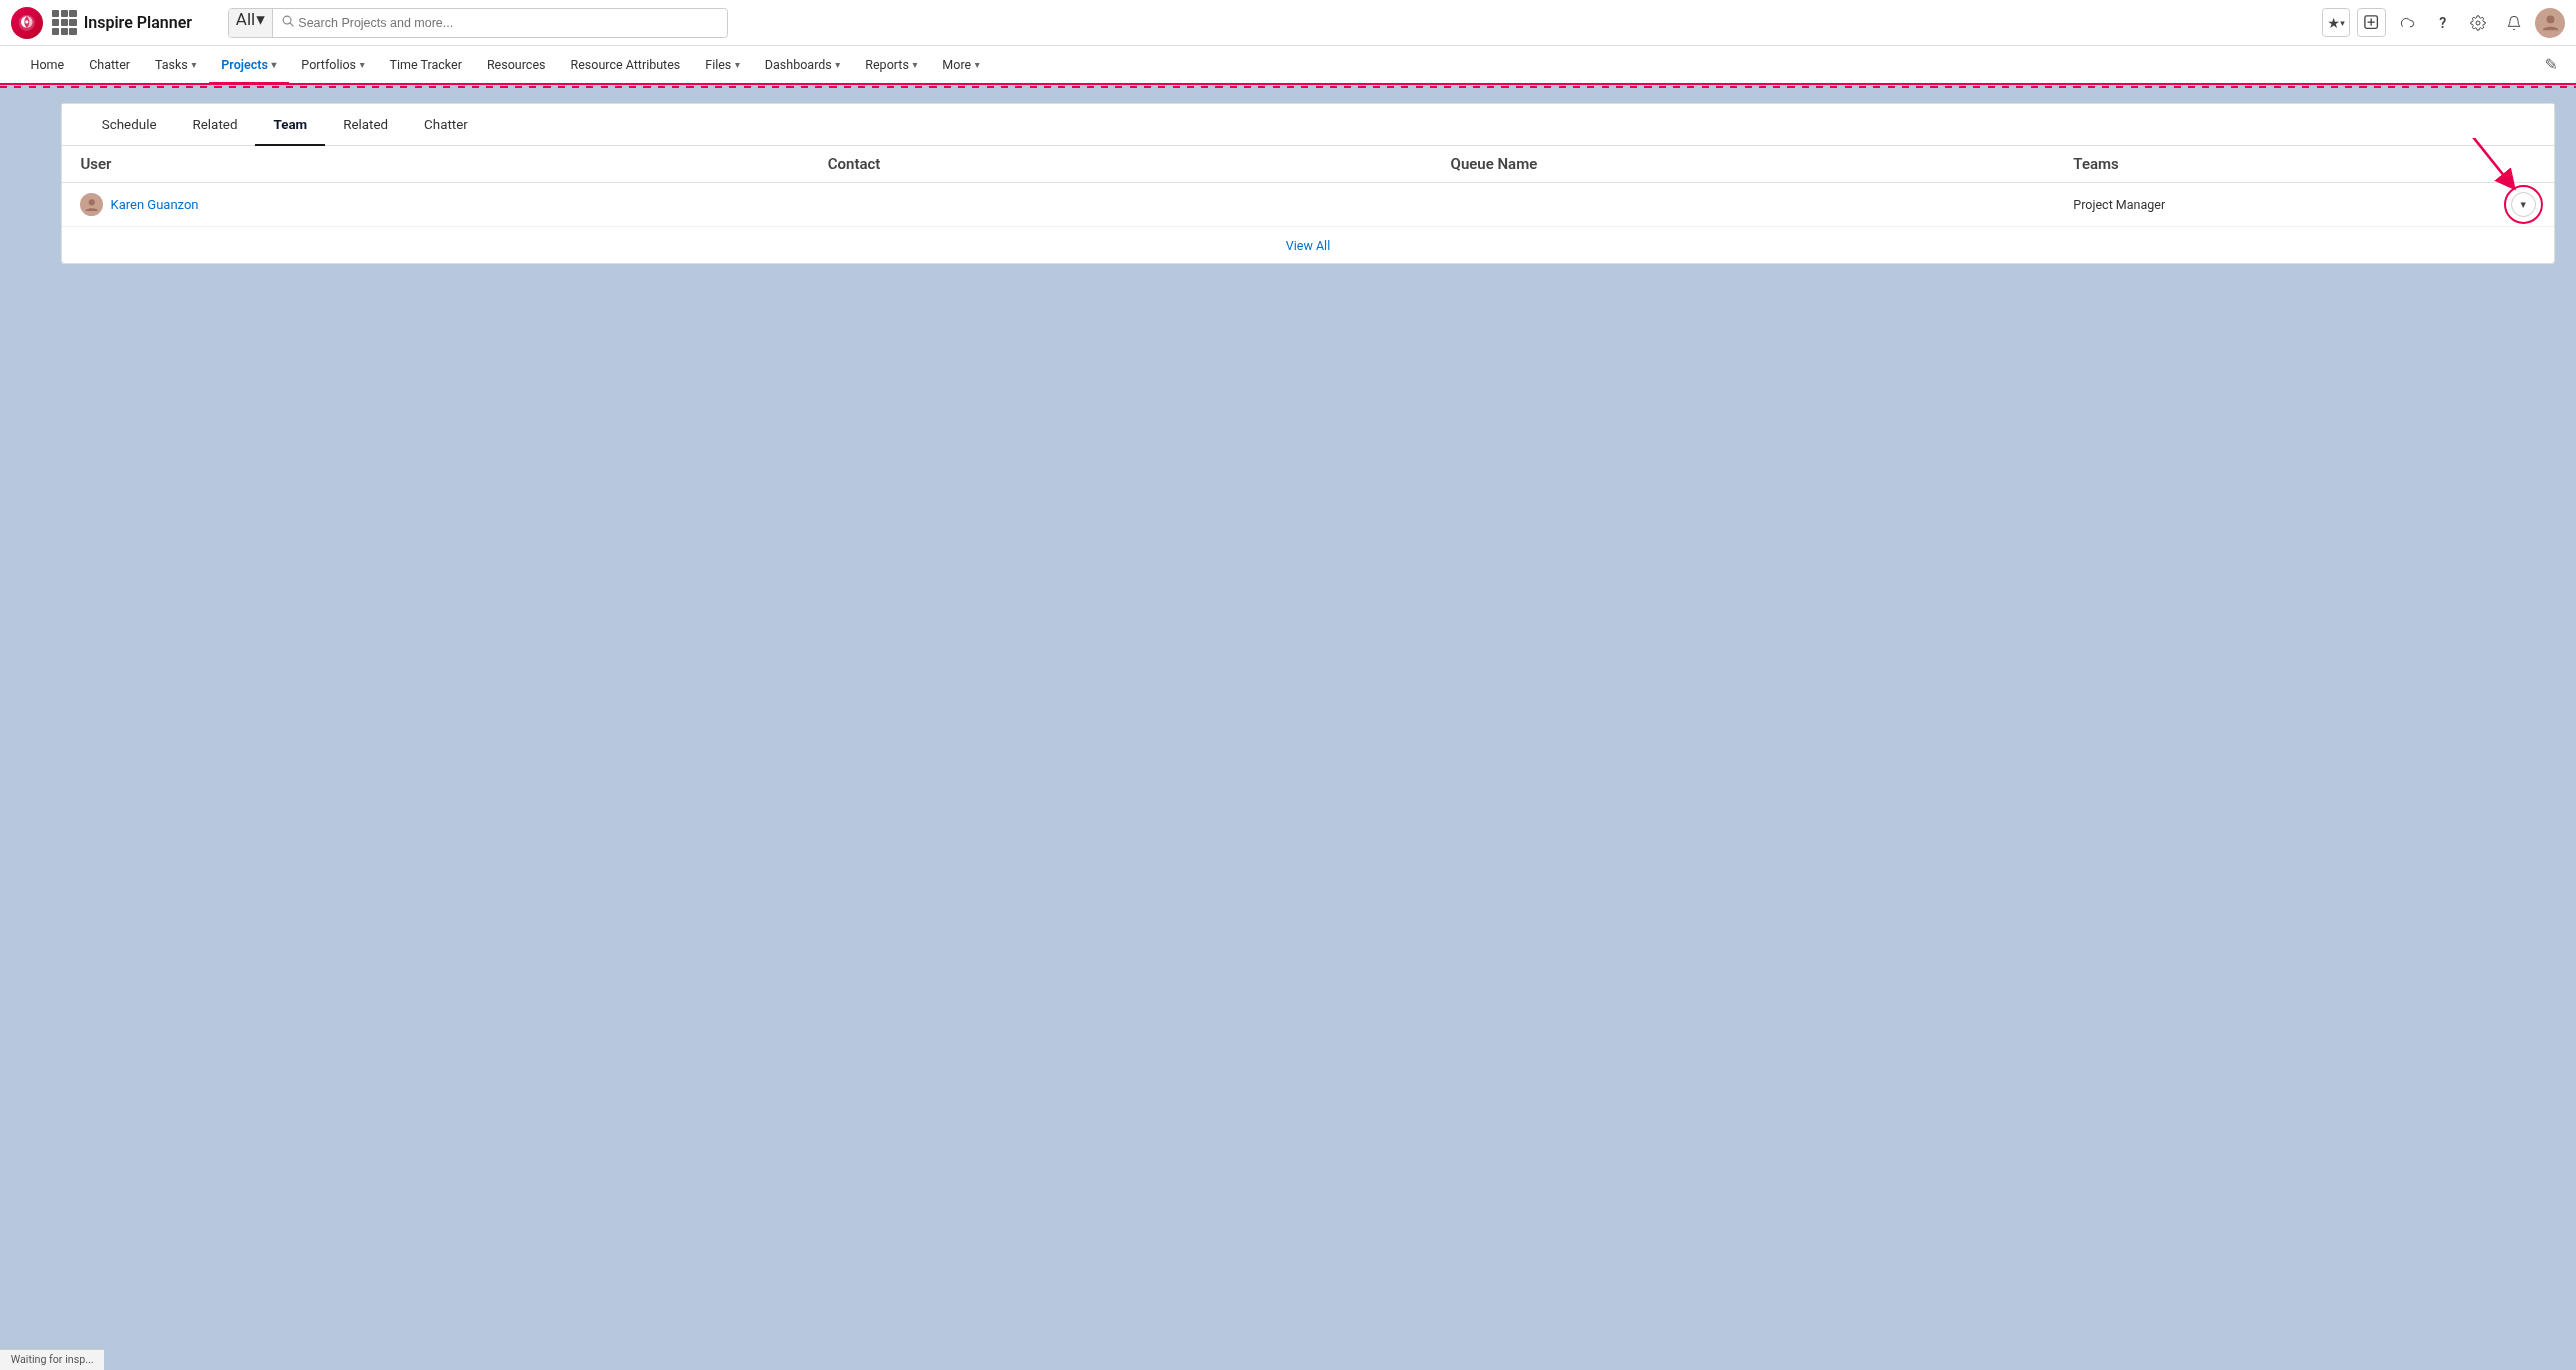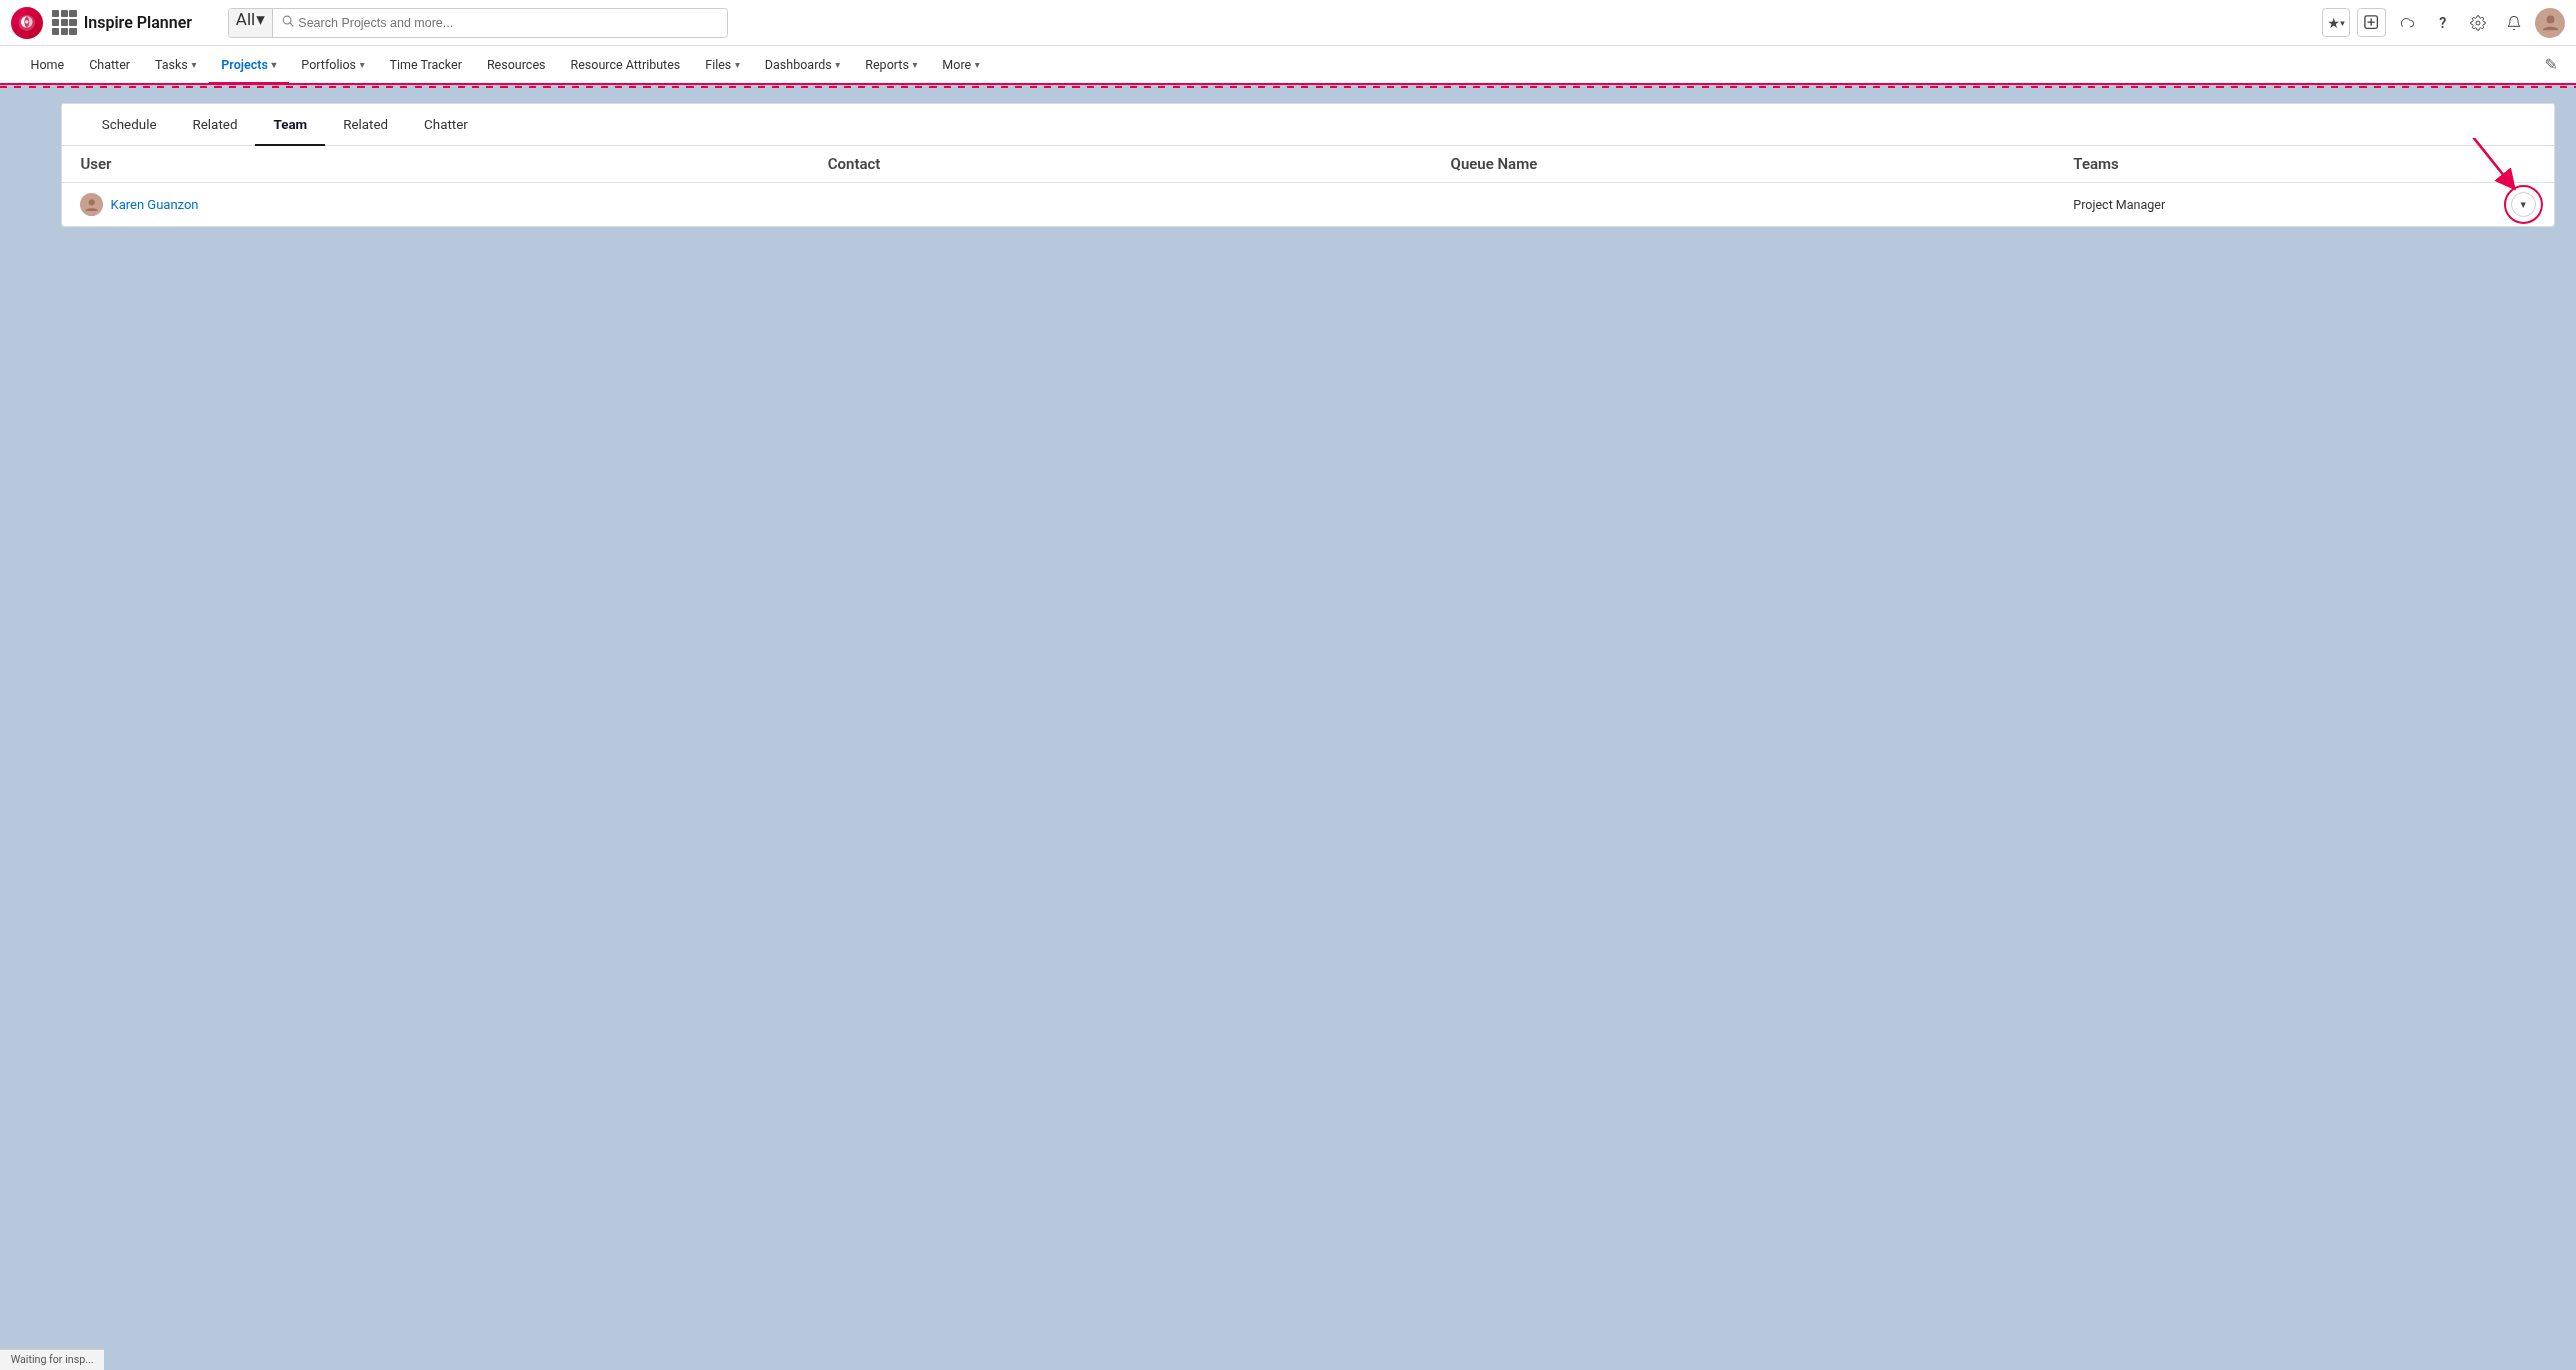--- a/index.html
+++ b/index.html
@@ -525,20 +525,23 @@
                     </svg>
                   </div>
                   <button class="row-action-btn">
                     <span>▾</span>
                   </button>
                 </div>
               </td>
             </tr>
           </tbody>
         </table>
+        <div class="view-all-row">
+          <a class="view-all-link" href="#">View All</a>
+        </div>
       </div>
     </div>
   </div>
 </div>
 
 <div class="status-bar">
   <span>Waiting for insp...</span>
 </div>
 
 

